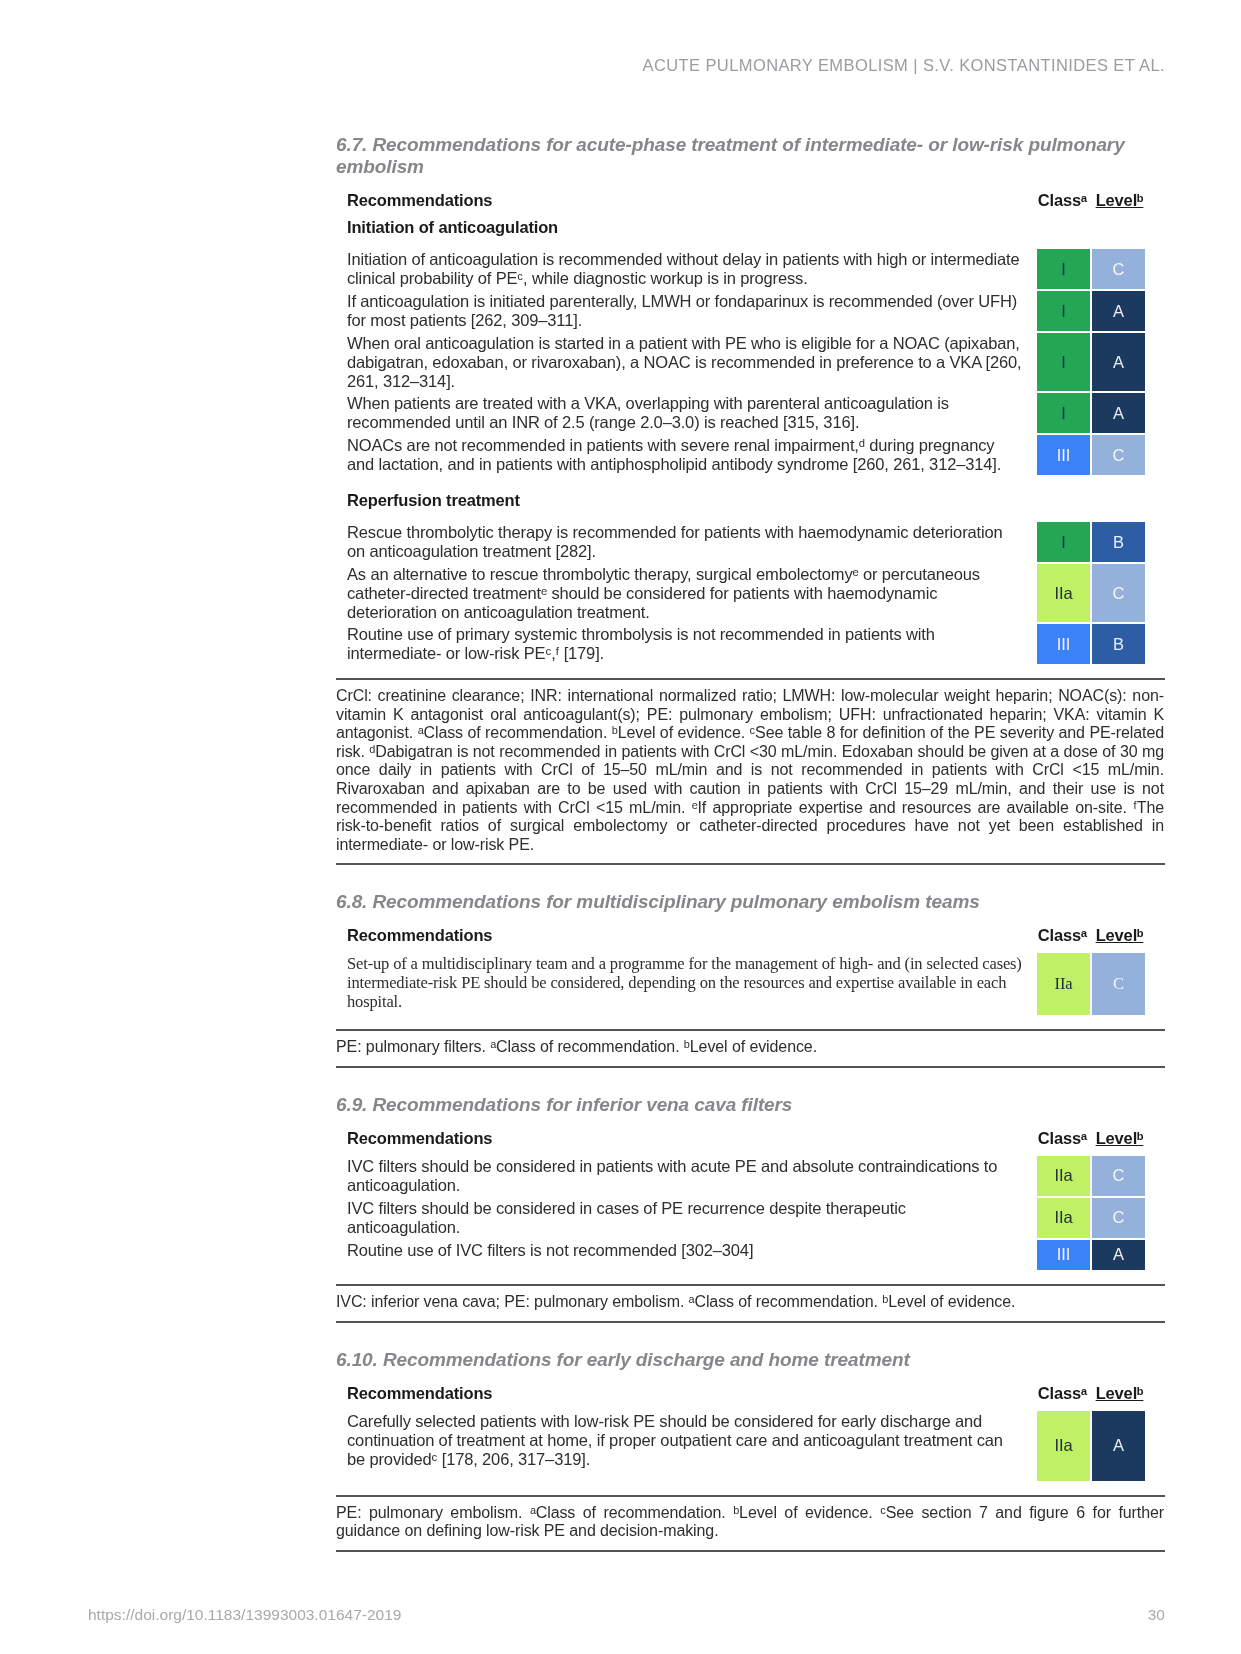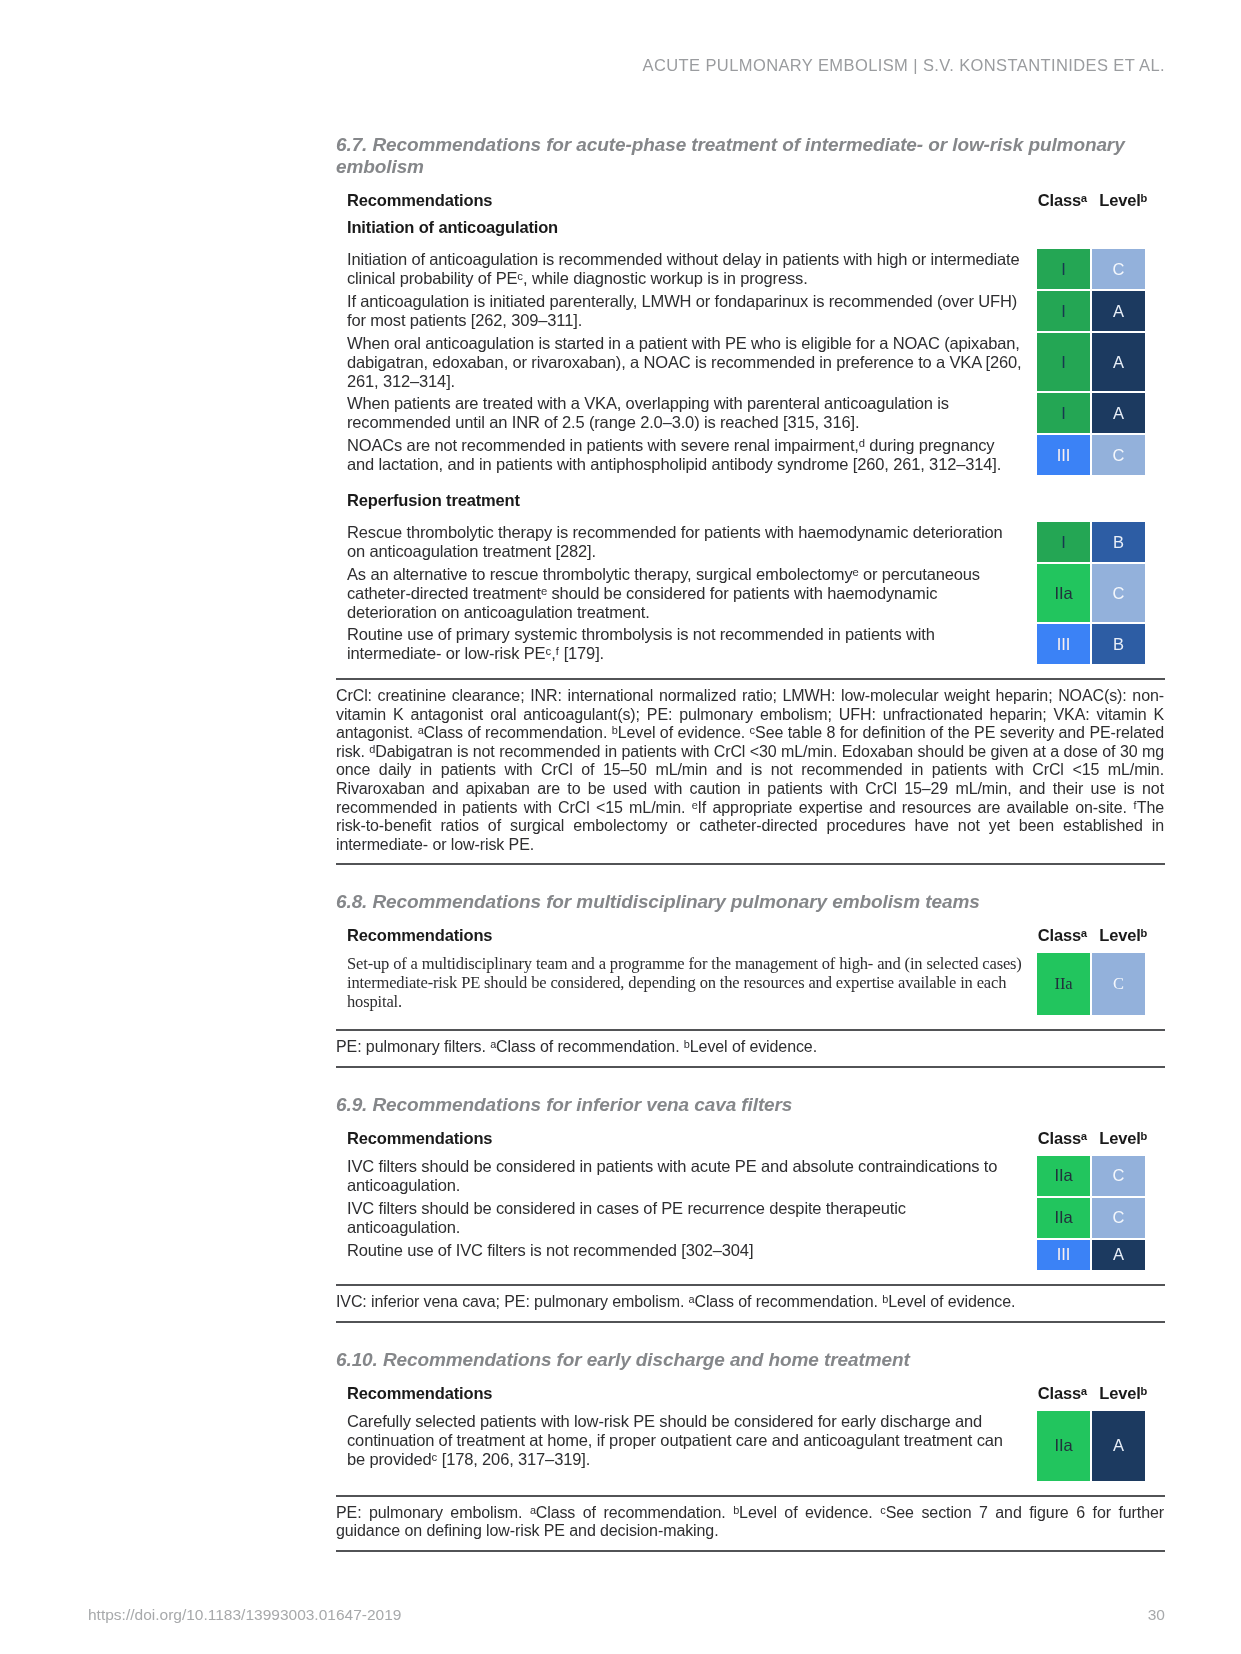--- a/index.html
+++ b/index.html
@@ -42,21 +42,21 @@
     display:flex;
     align-items:baseline;
     font-weight:bold;
     font-size:16.5px;
     color:#1a1a1a;
     letter-spacing:-0.15px;
     margin-bottom:8px;
   }
   .rh-spacer{flex:1;}
   .rh-class{width:55px;text-align:center;margin-right:2px;}
-  .rh-level{width:55px;text-align:right;}
+  .rh-level{width:55px;text-align:center;text-decoration:underline;}
   .subheader{
     font-weight:bold;
     font-size:16.5px;
     color:#1a1a1a;
     letter-spacing:-0.15px;
     margin:2px 0 12px 0;
   }
   .subheader.spaced{margin-top:16px;}
   .row{
     display:flex;
@@ -79,21 +79,21 @@
   .badge{
     width:53px;
     display:flex;
     align-items:center;
     justify-content:center;
     font-size:16.5px;
     letter-spacing:-0.1px;
   }
   .class-badge{margin-right:2px;}
   .badge[data-variant="I"]{background:#24a654;color:#17384f;}
-  .badge[data-variant="IIa"]{background:#22c55e;color:#22303c;}
+  .badge[data-variant="IIa"]{background:#bef264;color:#22303c;}
   .badge[data-variant="III"]{background:#3b82f6;color:#fbf0ef;}
   .badge[data-variant="A"]{background:#1c3a60;color:#e9eff8;}
   .badge[data-variant="B"]{background:#2d5da4;color:#e9eff8;}
   .badge[data-variant="C"]{background:#93b1db;color:#f4f7fc;}
   .footnote{
     margin-top:14px;
     border-top:2px solid #525356;
     border-bottom:2px solid #525356;
     padding:7px 1px 9px 0;
     font-size:16px;

